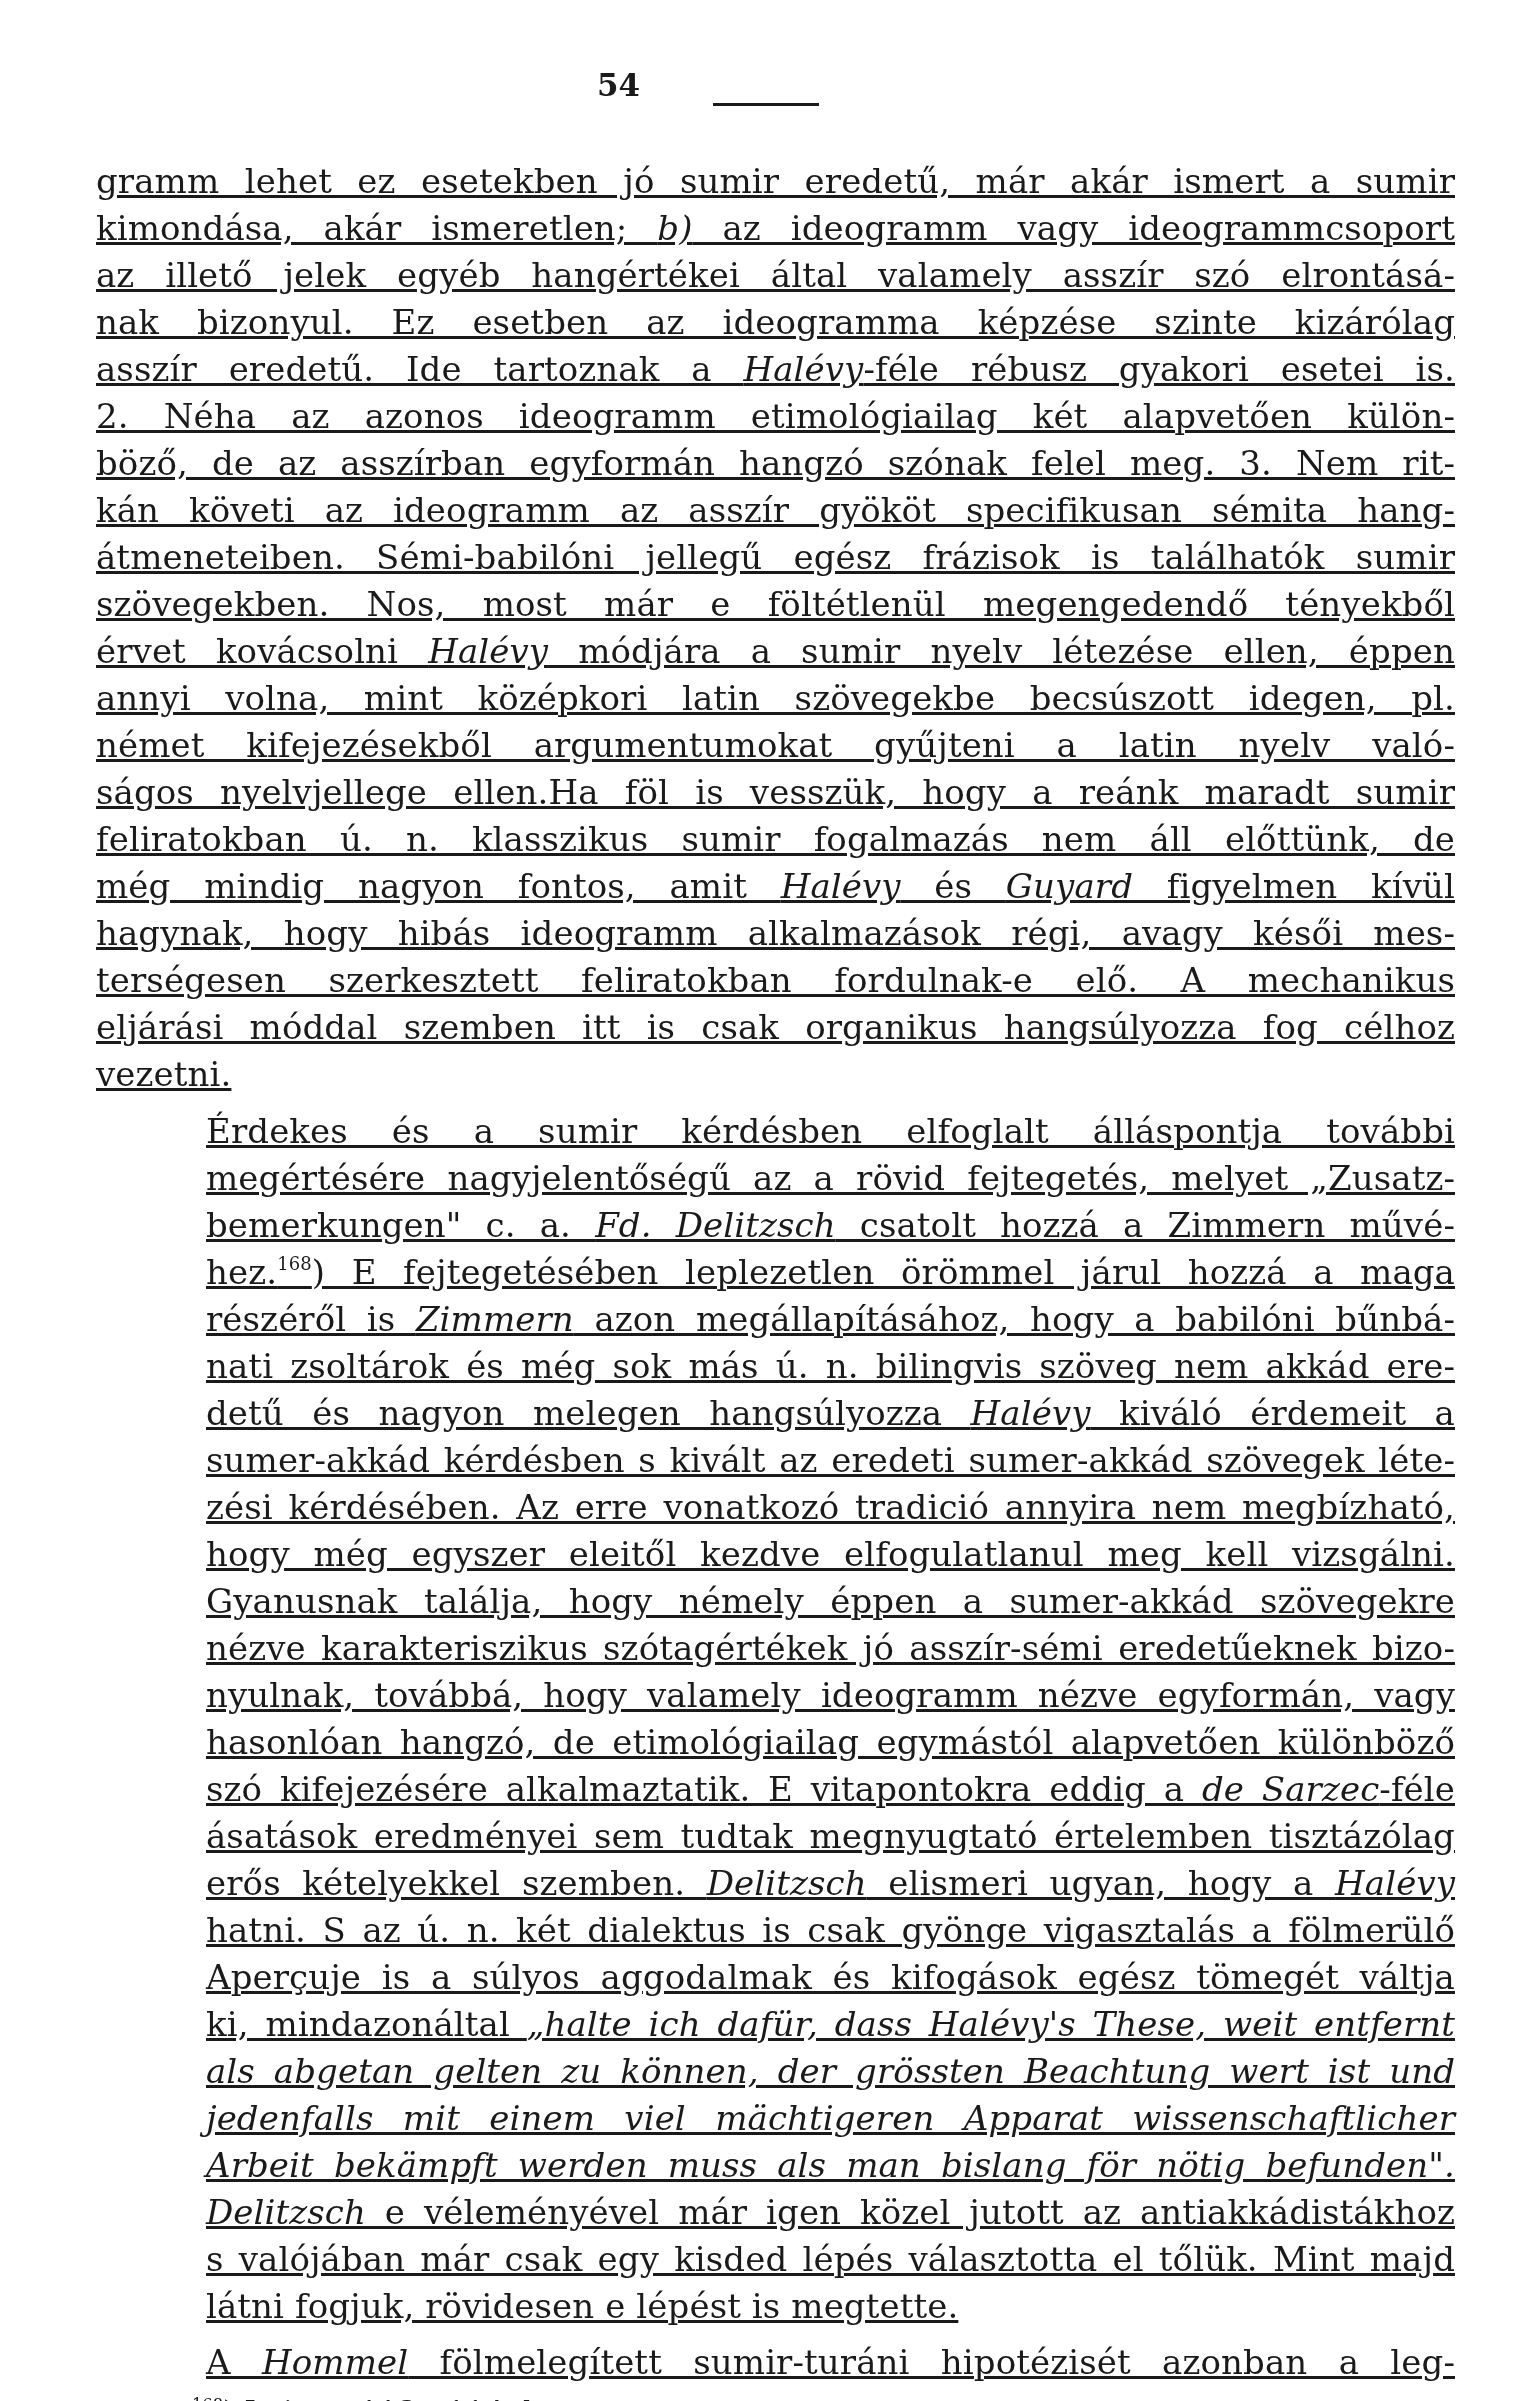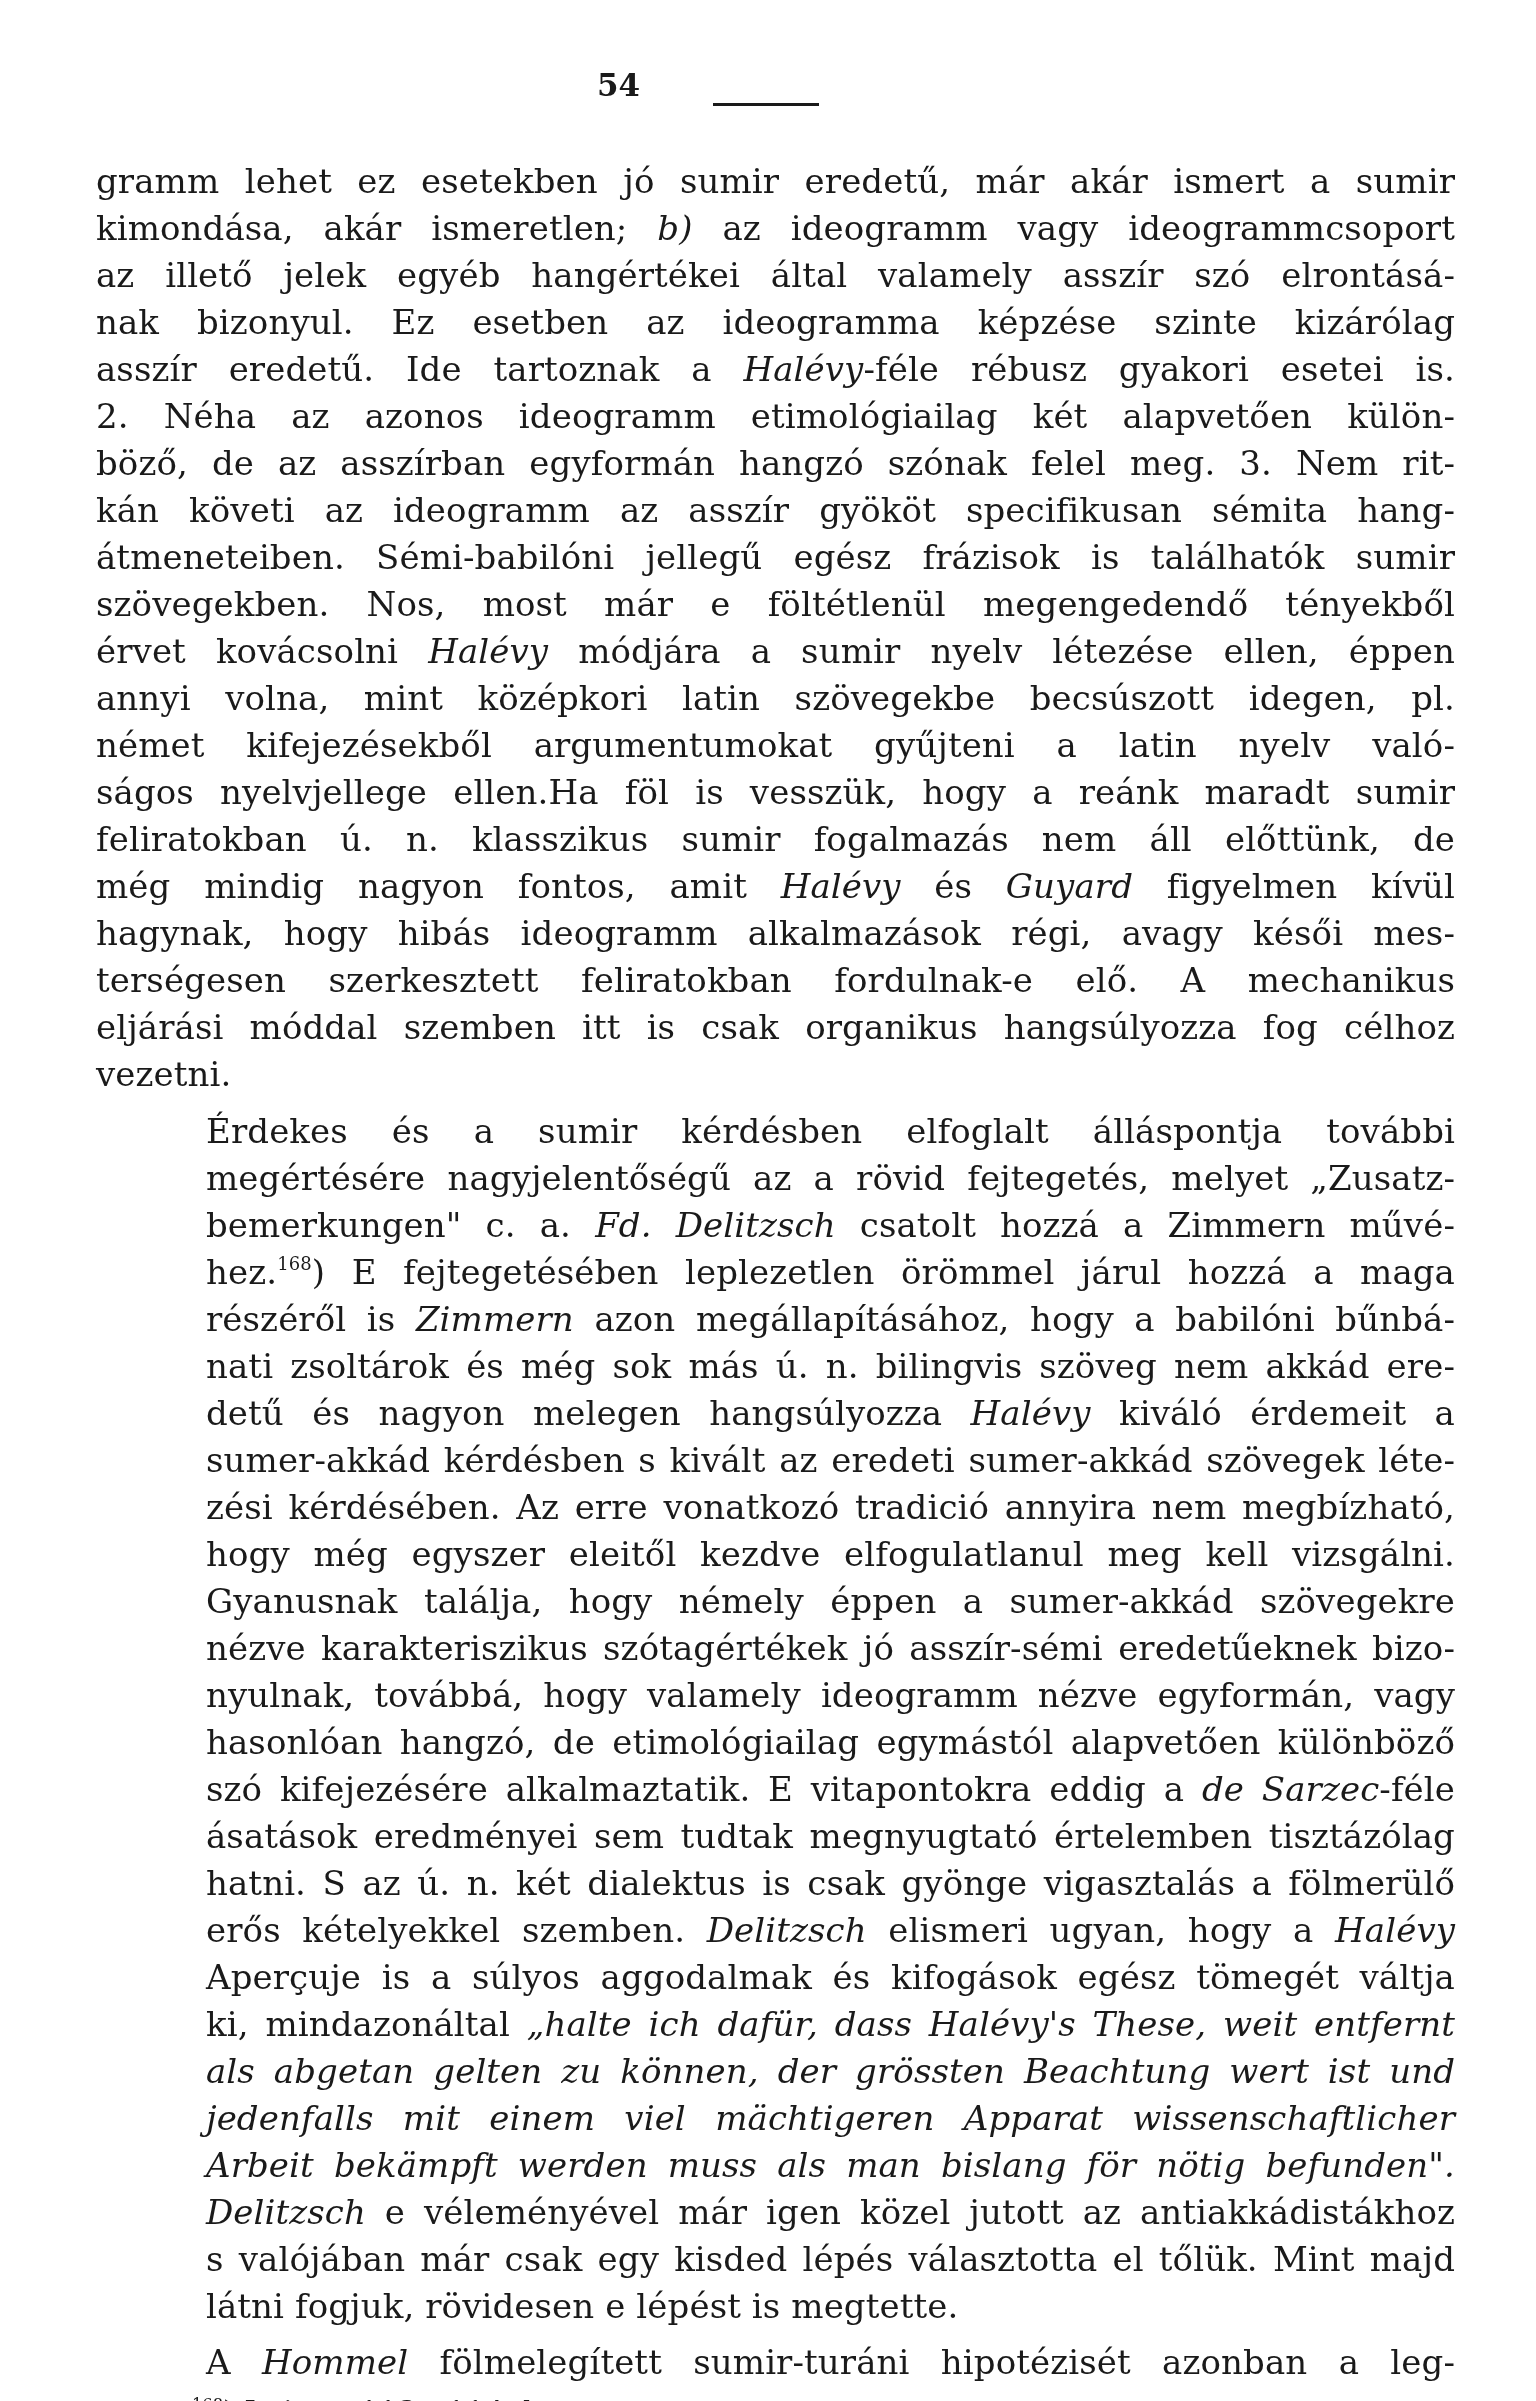--- a/index.html
+++ b/index.html
@@ -15,21 +15,21 @@
   .page-number-rule {
     position: absolute; top: 103px; left: 713px; width: 106px; height: 2.9px; background: #1a1a1a;
   }
   .body-text {
     position: absolute; top: 158px; left: 96px; width: 1359px;
     font-size: 34px; line-height: 47px; text-align: justify;
     hyphens: manual; letter-spacing: 0.1px;
   }
   .para { margin: 0 0 9.6px 0; }
   .para.indent { text-indent: 110px; }
-  .line { display: block; text-align: justify; text-align-last: justify; white-space: nowrap; }
+  .line { display: block; text-align: justify; text-align-last: justify; white-space: nowrap; text-decoration: underline; }
   .line.last { text-align-last: left; }
   i { font-style: italic; }
   sup { font-size: 18px; vertical-align: 14.4px; line-height: 0; }
   .footnote {
     position: absolute; top: 2394px; left: 192px;
     font-size: 30px;
   }
   .footnote sup { font-size: 16.3px; vertical-align: 12.5px; }
 </style>
 </head>
@@ -72,22 +72,22 @@
     <span class="line"><span>detű és nagyon melegen hangsúlyozza </span><i>Halévy</i><span> kiváló érdemeit a</span></span>
     <span class="line">sumer-akkád kérdésben s kivált az eredeti sumer-akkád szövegek léte-</span>
     <span class="line">zési kérdésében. Az erre vonatkozó tradició annyira nem megbízható,</span>
     <span class="line">hogy még egyszer eleitől kezdve elfogulatlanul meg kell vizsgálni.</span>
     <span class="line">Gyanusnak találja, hogy némely éppen a sumer-akkád szövegekre</span>
     <span class="line">nézve karakteriszikus szótagértékek jó asszír-sémi eredetűeknek bizo-</span>
     <span class="line">nyulnak, továbbá, hogy valamely ideogramm nézve egyformán, vagy</span>
     <span class="line">hasonlóan hangzó, de etimológiailag egymástól alapvetően különböző</span>
     <span class="line"><span>szó kifejezésére alkalmaztatik. E vitapontokra eddig a </span><i>de Sarzec</i><span>-féle</span></span>
     <span class="line">ásatások eredményei sem tudtak megnyugtató értelemben tisztázólag</span>
+    <span class="line"><span>erős kételyekkel szemben. </span><i>Delitzsch</i><span> elismeri ugyan, hogy a </span><i>Halévy</i></span>
     <span class="line">hatni. S az ú. n. két dialektus is csak gyönge vigasztalás a fölmerülő</span>
-    <span class="line"><span>erős kételyekkel szemben. </span><i>Delitzsch</i><span> elismeri ugyan, hogy a </span><i>Halévy</i></span>
     <span class="line">Aperçuje is a súlyos aggodalmak és kifogások egész tömegét váltja</span>
     <span class="line"><span>ki, mindazonáltal </span><i>„halte ich dafür, dass Halévy's These, weit entfernt</i></span>
     <span class="line"><i>als abgetan gelten zu können, der grössten Beachtung wert ist und</i></span>
     <span class="line"><i>jedenfalls mit einem viel mächtigeren Apparat wissenschaftlicher</i></span>
     <span class="line"><i>Arbeit bekämpft werden muss als man bislang för nötig befunden".</i></span>
     <span class="line"><i>Delitzsch</i><span> e véleményével már igen közel jutott az antiakkádistákhoz</span></span>
     <span class="line">s valójában már csak egy kisded lépés választotta el tőlük. Mint majd</span>
     <span class="line last">látni fogjuk, rövidesen e lépést is megtette.</span>
   </div>
 

